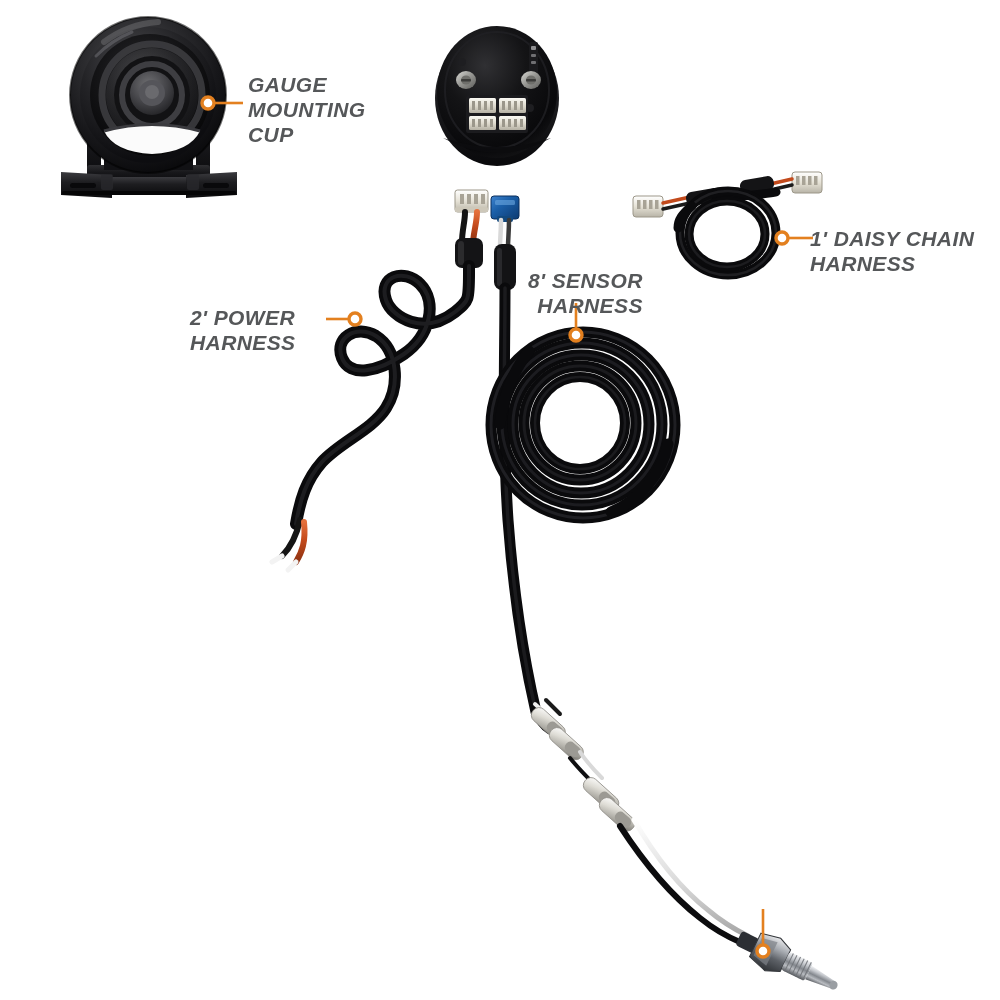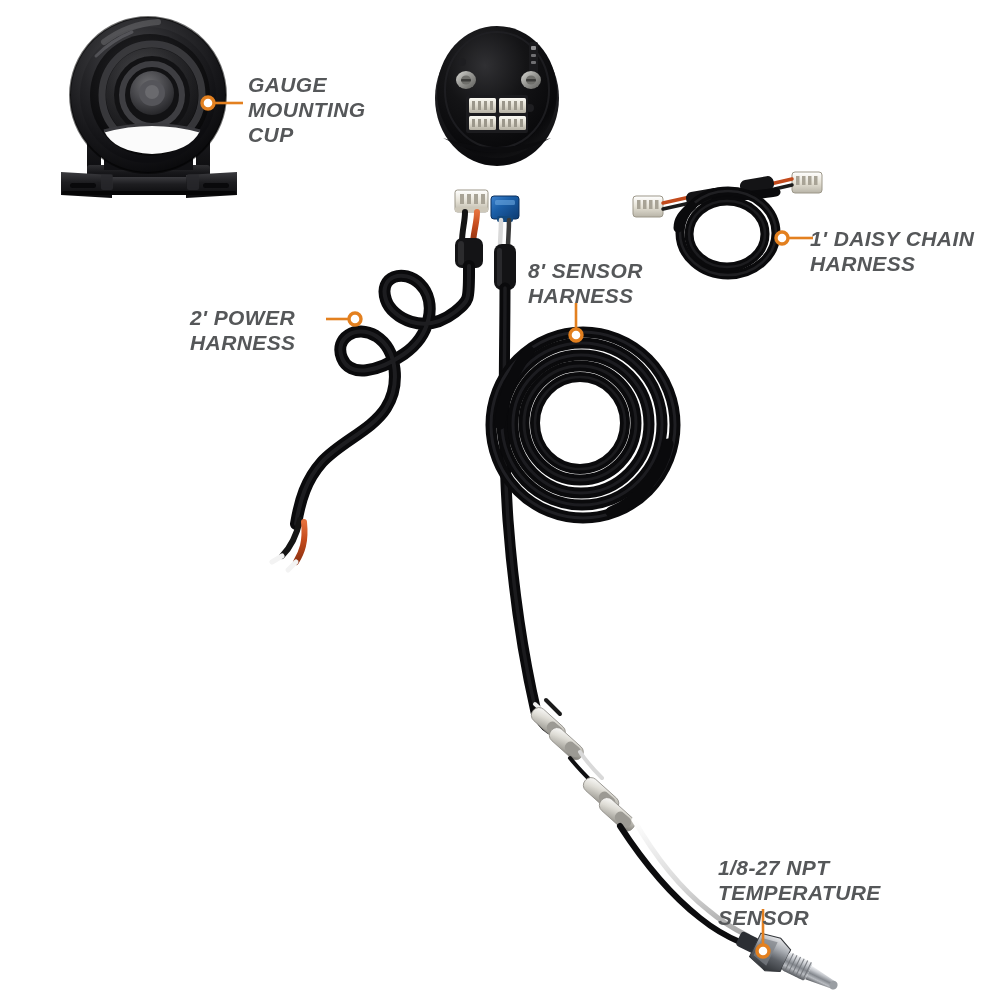--- a/index.html
+++ b/index.html
@@ -451,23 +451,20 @@
     </g>
   </svg>
 
   <div class="callout right" style="left:248px; top:72px;">GAUGE
 MOUNTING
 CUP</div>
 
   <div class="callout left" style="left:190px; top:305px; width:136px;">2' POWER
 HARNESS</div>
 
-  <div class="callout right" style="left:528px; top:258px;">8' SENSOR
+  <div class="callout right" style="left:528px; top:268px;text-align:right;">8' SENSOR
 HARNESS</div>
 
   <div class="callout right" style="left:810px; top:226px;">1' DAISY CHAIN
 HARNESS</div>
 
-  <div class="callout right" style="left:718px; top:855px;">1/8-27 NPT
-TEMPERATURE
-SENSOR</div>
 
 </div>
 
 </body></html>

